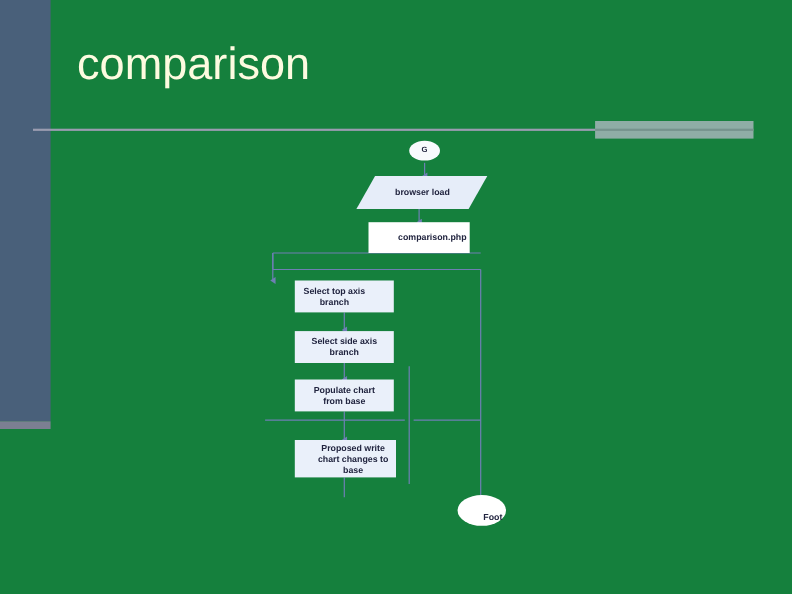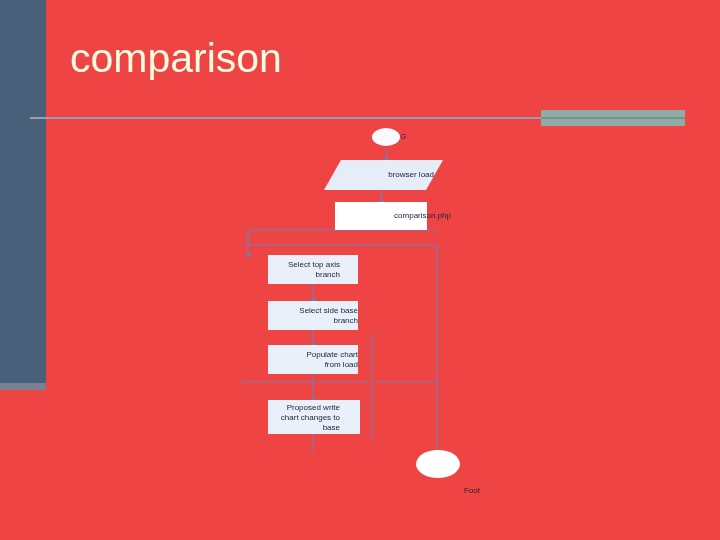--- a/index.html
+++ b/index.html
@@ -12,21 +12,21 @@
     height: 540px;
     position: relative;
     overflow: hidden;
     font-family: "Liberation Sans", sans-serif;
   }
 
   
   #slide {
     position: absolute;
     inset: 0;
-    background: #ef4444;
+    background: #15803d;
   }
 
   #sidebar-band {
     position: absolute;
     left: 0;
     top: 0;
     width: 46px;
     height: 383px;
     background: #49607a;
   }
@@ -84,23 +84,24 @@
     width: 720px;
     height: 540px;
   }
   #chart svg { display: block; }
 
   .node-label {
     position: absolute;
     color: #21243f;
     font-size: 8px;
     line-height: 10px;
-    text-align: right;
+    text-align: center;
     white-space: pre-line;
     pointer-events: none;
+    font-weight: bold;
   }
 </style>
 </head>
 <body>
 
 <div id="slide">
 
   <div id="sidebar-band"></div>
   <div id="sidebar-foot"></div>
 
@@ -156,26 +157,26 @@
 
     <div class="node-label" style="left:366px; top:132px; width:40px; font-size:7px;">G</div>
 
     <div class="node-label" style="left:334px; top:170px; width:100px;">browser load</div>
 
     <div class="node-label" style="left:335px; top:211px; width:116px;">comparison.php</div>
 
     <div class="node-label" style="left:268px; top:260px; width:72px;">Select top axis
 branch</div>
 
-    <div class="node-label" style="left:268px; top:306px; width:90px;">Select side base
+    <div class="node-label" style="left:268px; top:306px; width:90px;">Select side axis
 branch</div>
 
     <div class="node-label" style="left:268px; top:350px; width:90px;">Populate chart
-from load</div>
+from base</div>
 
-    <div class="node-label" style="left:268px; top:403px; width:72px;">Proposed write
+    <div class="node-label" style="left:285px; top:403px; width:72px;">Proposed write
 chart changes to
 base</div>
 
-    <div class="node-label" style="left:416px; top:486px; width:64px;">Foot</div>
+    <div class="node-label" style="left:416px; top:466px; width:64px;">Foot</div>
   </div>
 
 </div>
 
 </body></html>

